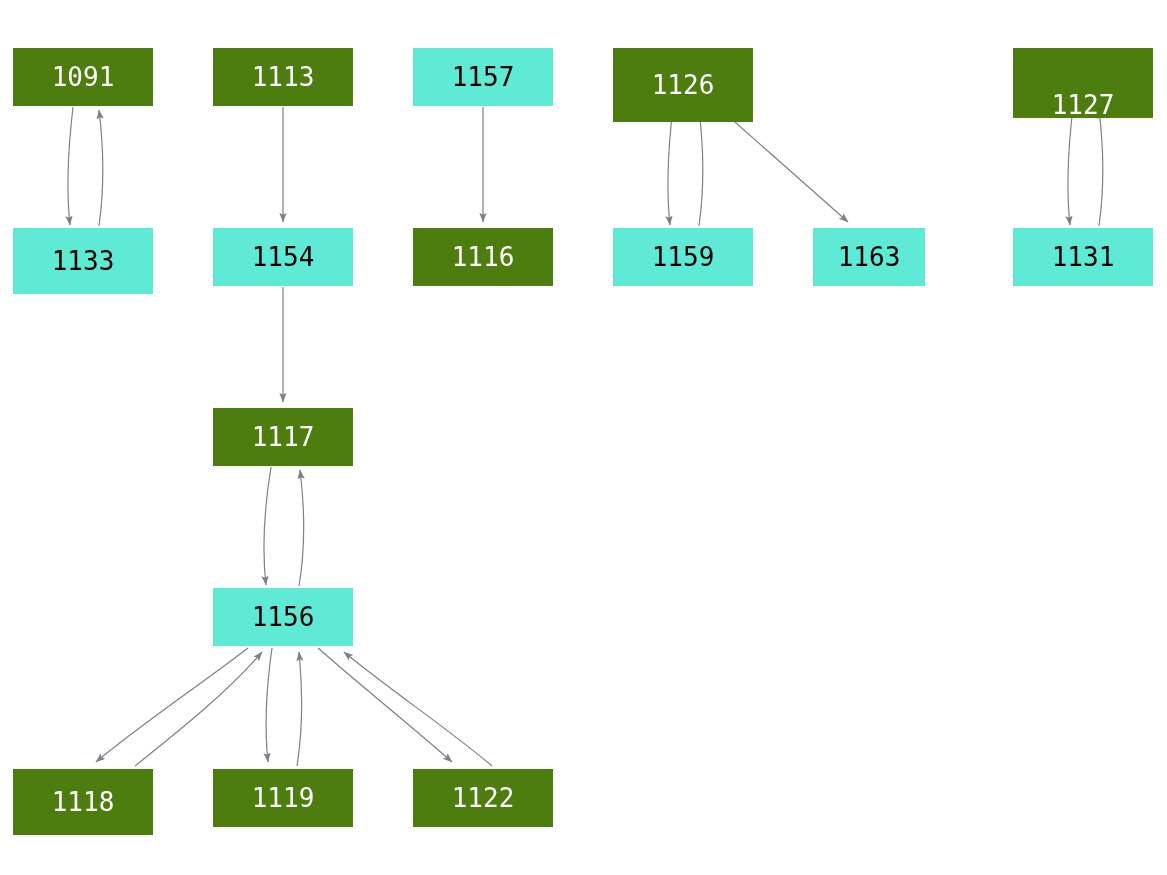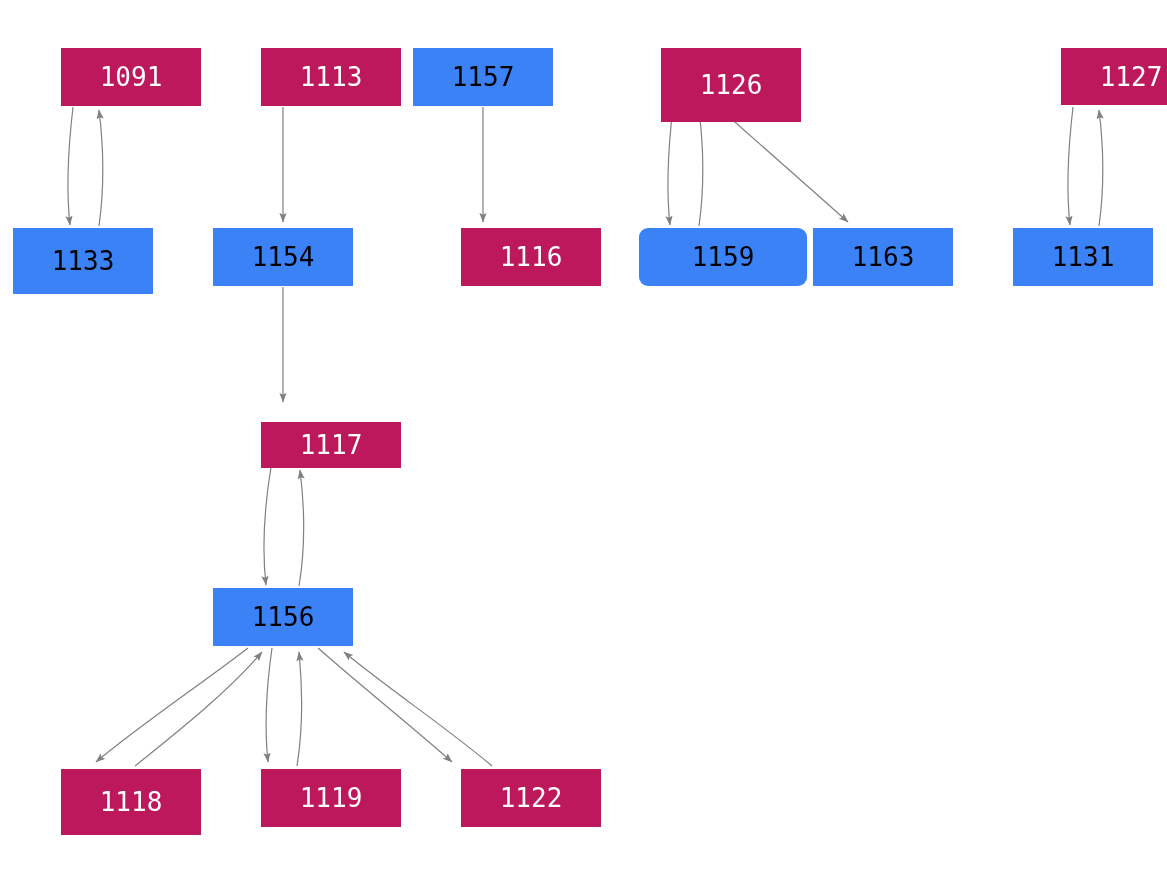--- a/index.html
+++ b/index.html
@@ -32,26 +32,25 @@
     justify-content: center;
     box-sizing: border-box;
     font-family: "DejaVu Sans Mono", "Liberation Mono", monospace;
     font-size: 26px;
     line-height: 1;
     letter-spacing: 0px;
     white-space: nowrap;
     user-select: none;
   }
   .node.fill-blue {
-    background: #be185d;
+    background: #4d7c0f;
     color: #ffffff;
-    margin-left: 48px;
   }
   .node.fill-yellow {
-    background: #3b82f6;
+    background: #5eead4;
     color: #000000;
   }
   .node-label {
     display: block;
     pointer-events: none;
   }
 </style>
 </head>
 <body>
 
@@ -91,42 +90,42 @@
       </div>
       <div class="node fill-blue" style="left: 213px; top: 48px; width: 140px; height: 58px;">
         <span class="node-label">1113</span>
       </div>
       <div class="node fill-yellow" style="left: 413px; top: 48px; width: 140px; height: 58px;">
         <span class="node-label">1157</span>
       </div>
       <div class="node fill-blue" style="left: 613px; top: 48px; width: 140px; height: 74px;">
         <span class="node-label">1126</span>
       </div>
-      <div class="node fill-blue" style="left: 1013px; top: 48px; width: 140px; height: 57px;">
+      <div class="node fill-blue" style="left: 1013px; top: 48px; width: 140px; height: 70px; align-items: flex-end;">
         <span class="node-label">1127</span>
       </div>
       <div class="node fill-yellow" style="left: 13px; top: 228px; width: 140px; height: 66px;">
         <span class="node-label">1133</span>
       </div>
       <div class="node fill-yellow" style="left: 213px; top: 228px; width: 140px; height: 58px;">
         <span class="node-label">1154</span>
       </div>
       <div class="node fill-blue" style="left: 413px; top: 228px; width: 140px; height: 58px; text-align: right;">
         <span class="node-label">1116</span>
       </div>
-      <div class="node fill-yellow" style="left: 639px; top: 228px; width: 168px; height: 58px; border-radius: 9px;">
+      <div class="node fill-yellow" style="left: 613px; top: 228px; width: 140px; height: 58px;">
         <span class="node-label">1159</span>
       </div>
-      <div class="node fill-yellow" style="left: 813px; top: 228px; width: 140px; height: 58px;">
+      <div class="node fill-yellow" style="left: 813px; top: 228px; width: 112px; height: 58px;">
         <span class="node-label">1163</span>
       </div>
       <div class="node fill-yellow" style="left: 1013px; top: 228px; width: 140px; height: 58px;">
         <span class="node-label">1131</span>
       </div>
-      <div class="node fill-blue" style="left: 213px; top: 422px; width: 140px; height: 46px;">
+      <div class="node fill-blue" style="left: 213px; top: 408px; width: 140px; height: 58px;">
         <span class="node-label">1117</span>
       </div>
       <div class="node fill-yellow" style="left: 213px; top: 588px; width: 140px; height: 58px;">
         <span class="node-label">1156</span>
       </div>
       <div class="node fill-blue" style="left: 13px; top: 769px; width: 140px; height: 66px;">
         <span class="node-label">1118</span>
       </div>
       <div class="node fill-blue" style="left: 213px; top: 769px; width: 140px; height: 58px;">
         <span class="node-label">1119</span>

